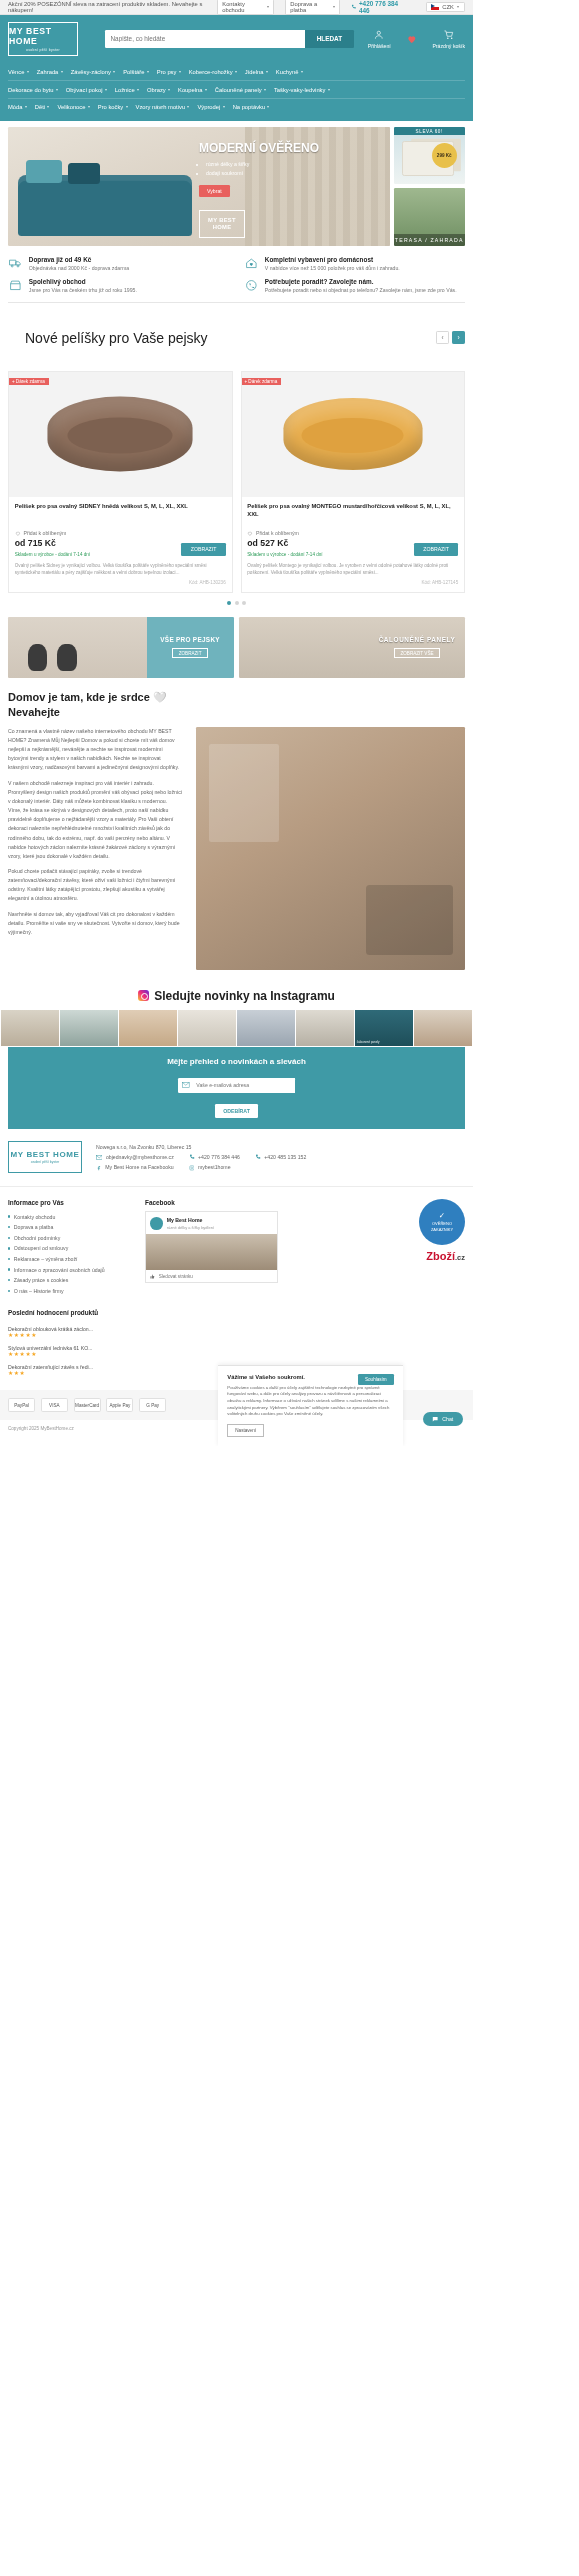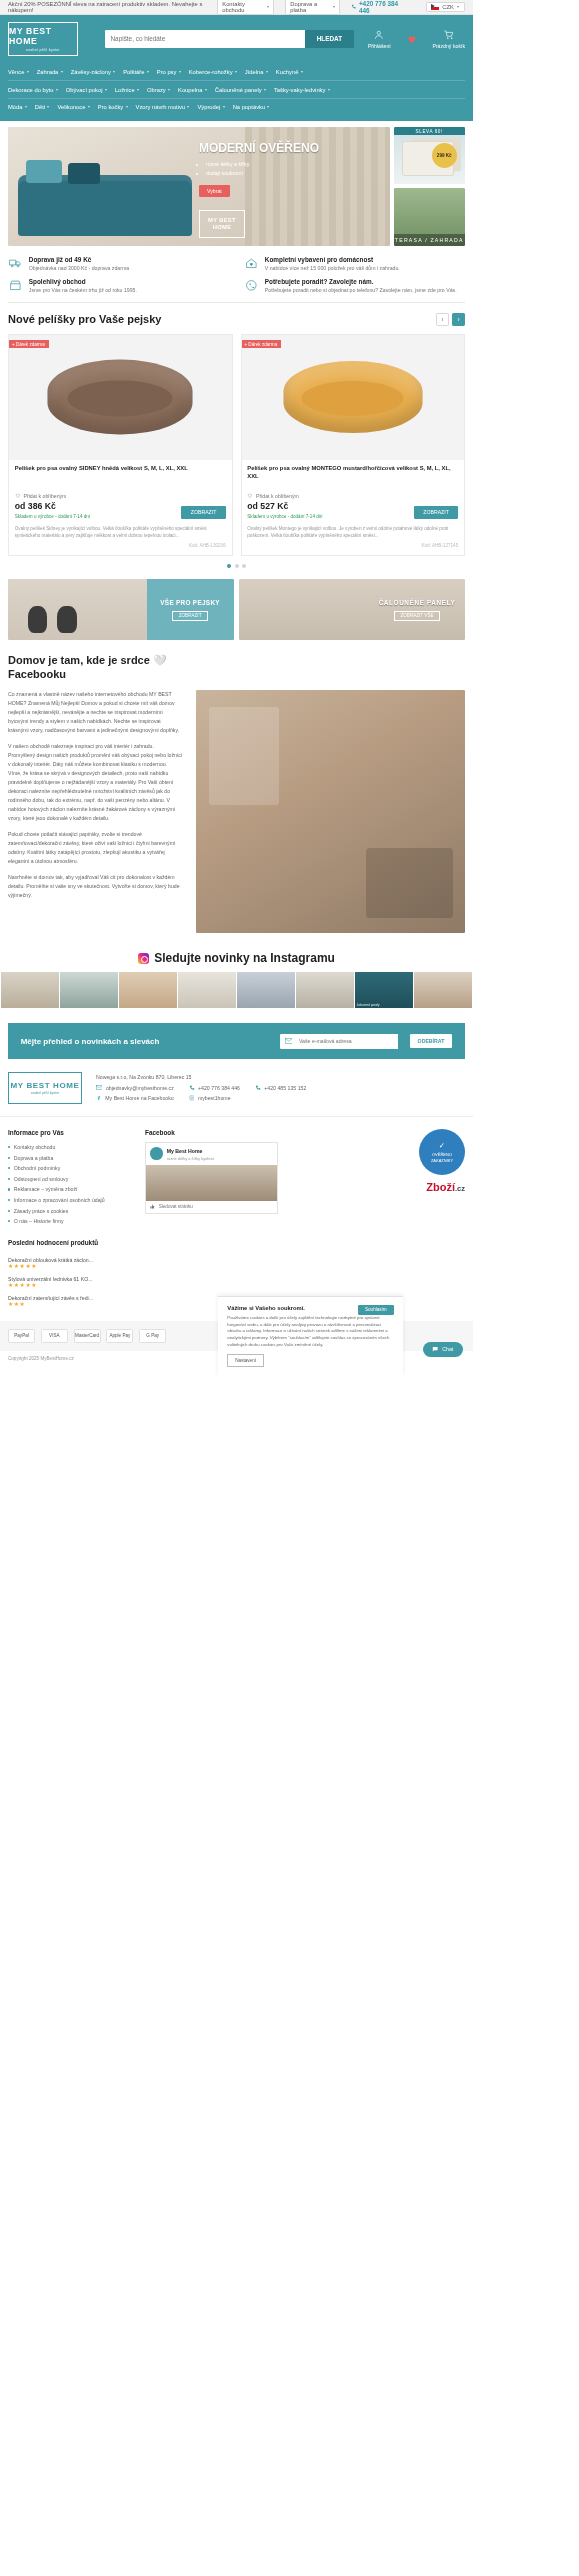--- a/index.html
+++ b/index.html
@@ -127,21 +127,21 @@
   .benefit { display:flex; gap:5.8px; align-items:flex-start; }
   .benefit .ico {
     flex:0 0 15px; height:15px; color:#3f9aa6; display:flex; align-items:center; justify-content:center;
   }
   .benefit h4 { margin:0 0 1.7px; font-size:6.4px; color:#222; }
   .benefit p { margin:0; font-size:5.2px; color:#777; line-height:1.4; }
   .sep { height:0.6px; background:#e6e6e6; margin:0 8px; }
 
   
   .sechead { display:flex; align-items:center; padding:10.4px 8px 4.6px; }
-  .sechead h2 { margin:0; font-size:11px; font-weight:bold; color:#222; }
+  .sechead h2 { margin:17px; font-size:14px; font-weight:normal; color:#222; }
   .arrows { margin-left:auto; display:flex; gap:3.5px; }
   .arrow {
     width:12.7px; height:12.7px; border:0.6px solid #d9d9d9; background:#fff; color:#777;
     display:flex; align-items:center; justify-content:center; font-size:6.4px; border-radius:1.2px;
   }
   .arrow.active { background:#3f9aa6; border-color:#3f9aa6; color:#fff; }
 
   
   .products { display:grid; grid-template-columns:1fr 1fr; gap:8px; padding:3.5px 8px 0; }
   .card { border:0.6px solid #eaeaea; background:#fff; position:relative; }
@@ -228,22 +228,22 @@
     position:relative;
   }
   .ighead .iglogo:after{content:"";position:absolute;left:2.9px;top:2.9px;width:5.2px;height:5.2px;border:0.9px solid #fff;border-radius:50%;}
   .ighead h3 { margin:0; font-size:12px; color:#222; font-weight:bold;}
   .iggrid { display:grid; grid-template-columns:repeat(8,1fr); gap:1.2px; padding:0 1.2px;}
   .igcell { height:36px; position:relative; overflow:hidden; }
   .igcell span { position:absolute; left:1.7px; bottom:1.2px; font-size:2.9px; color:#fff; opacity:.9;}
 
   
   .news {
-    margin:15px 8px 0; background:#3f9aa6; color:#fff; padding:10.4px 12.7px;
-    display:flex; align-items:center; gap:11.6px;
+    margin:1px 8px 0; background:#3f9aa6; color:#fff; padding:10.4px 12.7px;
+    display:flex; align-items:center; gap:11.6px;flex-direction:column;
   }
   .news h3 { margin:0; font-size:8px; font-weight:bold; flex:1;}
   .news .nsinput { display:flex; align-items:center; background:#fff; border-radius:1.2px; }
   .news .nsinput .env { padding:0 4.6px; color:#3f9aa6; }
   .news .nsinput input { border:none; outline:none; height:15px; width:101px; font-size:5.2px; color:#666;}
   .news .nsbtn { background:#fff; color:#3f9aa6; font-size:5.2px; font-weight:bold; padding:4px 8px; border-radius:1.2px;}
 
   
   .contact { display:flex; align-items:center; gap:14px; padding:12.7px 8px; border-bottom:0.6px solid #ececec;}
   .contact .logo2 {
@@ -563,21 +563,21 @@
           <div class="bed-brown"></div>
         </div>
       <div class="body">
         <div class="title">Pelíšek pro psa ovalný SIDNEY hnědá velikost S, M, L, XL, XXL</div>
         <div class="fav">
           <svg width="5.8" height="5.2" viewBox="0 0 24 24">
               <path d="M12 21s-8-5.3-8-11a4.6 4.6 0 018-3 4.6 4.6 0 018 3c0 5.7-8 11-8 11z" fill="none" stroke="#777" stroke-width="1.6"></path>
             </svg>
           <span>Přidat k oblíbeným</span>
         </div>
-        <div class="price">od 386 Kč</div>
+        <div class="price">od 715 Kč</div>
         <div class="stock">Skladem u výrobce - dodání 7-14 dní</div>
         <div class="buyrow">
           <button class="btn-show">ZOBRAZIT</button>
         </div>
         <div class="desc">Ovalný pelíšek Sidney je vynikající volbou. Velká tloušťka polštáře vyplněného speciální směsi syntetického materiálu a péry zajišťuje měkkost a velmi dobrou tepelnou izolaci...</div>
         <div class="code">Kód: AHB-130236</div>
       </div>
     </div>
 
     <div class="card">
@@ -623,21 +623,21 @@
     </div>
     <div class="tile panels">
       <div class="overlay">
         <div class="t">ČALOUNĚNÉ PANELY</div>
         <div class="b">ZOBRAZIT VŠE</div>
       </div>
     </div>
   </div>
 
   <div class="article">
-    <h1>Domov je tam, kde je srdce 🤍 Facebooku</h1>
+    <h1>Domov je tam, kde je srdce 🤍 Nevahejte</h1>
     <div class="cols">
       <div class="txt">
         <p>Co znamená a vlastně název našeho internetového obchodu MY BEST HOME? Znamená Můj Nejlepší Domov a pokud si chcete mít váš domov nejlepší a nejkrásnější, nevánějte a nechte se inspirovat moderními bytovými trendy a stylem v našich nabídkách. Nechte se inspirovat krásnými vzory, nadčasovými barvami a jedinečnými designovými doplňky.</p>
         <p>V našem obchodě nalezneje inspiraci pro váš interiér i zahradu. Promyšlený design našich produktů promění váš obývací pokoj nebo ložnici v dokonalý interiér. Dáty náš můžete kombinovat klasiku s modernou. Víme, že krása se skrývá v designových detailech, proto naší nabídku pravidelně doplňujeme o nejžádanější vzory a materiály. Pro Vaši obtení dekoraci nalezníte nepřehlédnutelné množství kvalitních závěsů jak do rodinného dobu, tak do extrému, např. do vaší penzény nebo altánu. V nabídce hotových záclon nalezníte krásné žakárové záclony s výraznými vzory, které jsou dokonalé v každém detailu.</p>
         <p>Pokud chcete potlačit stávající papíráky, zvolte si trendové zatemňovací/dekorační závěsy, které oživí vaši ložnici i čtyřmi barevnými odstíny. Kvalitní látky zatápějící prostotu, zlepšují akustiku a vytvářej elegantní a útolnou atmosféru.</p>
         <p>Navrhněte si domov tak, aby vyjadřoval Váš cit pro dokonalost v každém detailu. Proměňte si vaše sny ve skutečnost. Vytvořte si domov, který bude výjimečný.</p>
       </div>
       <div class="imgcol">
           <div class="ph"></div>
         </div>

